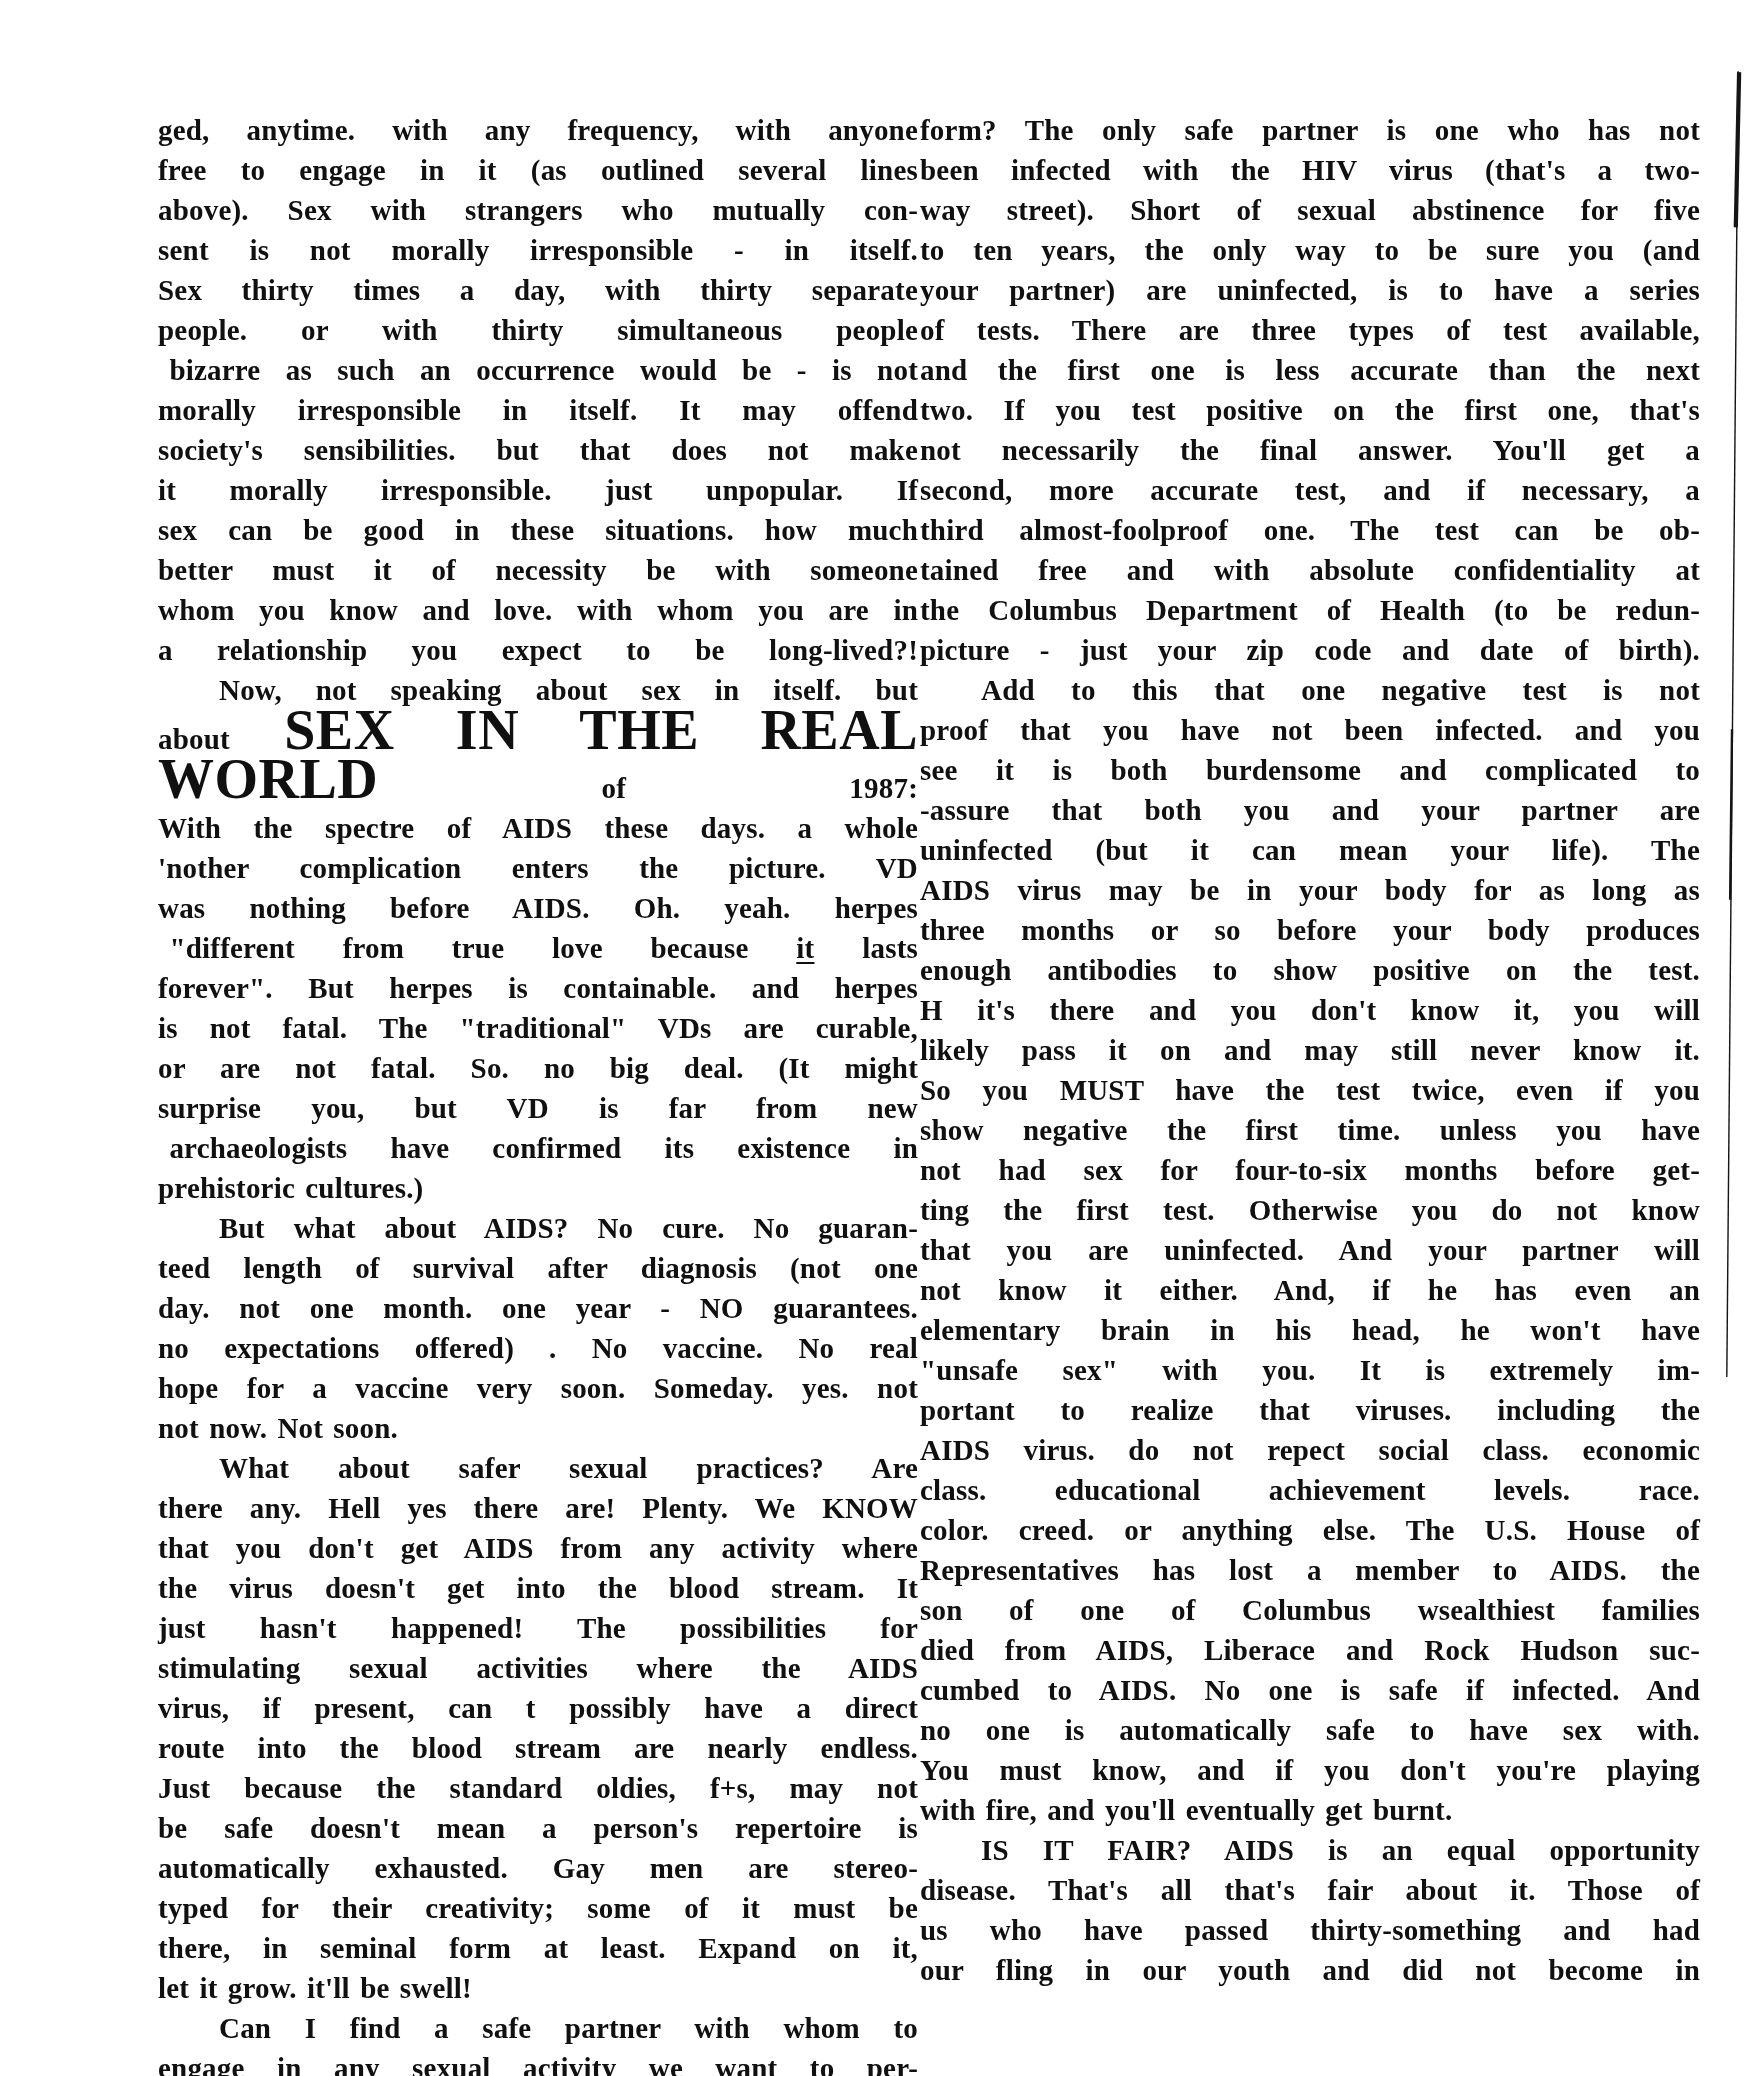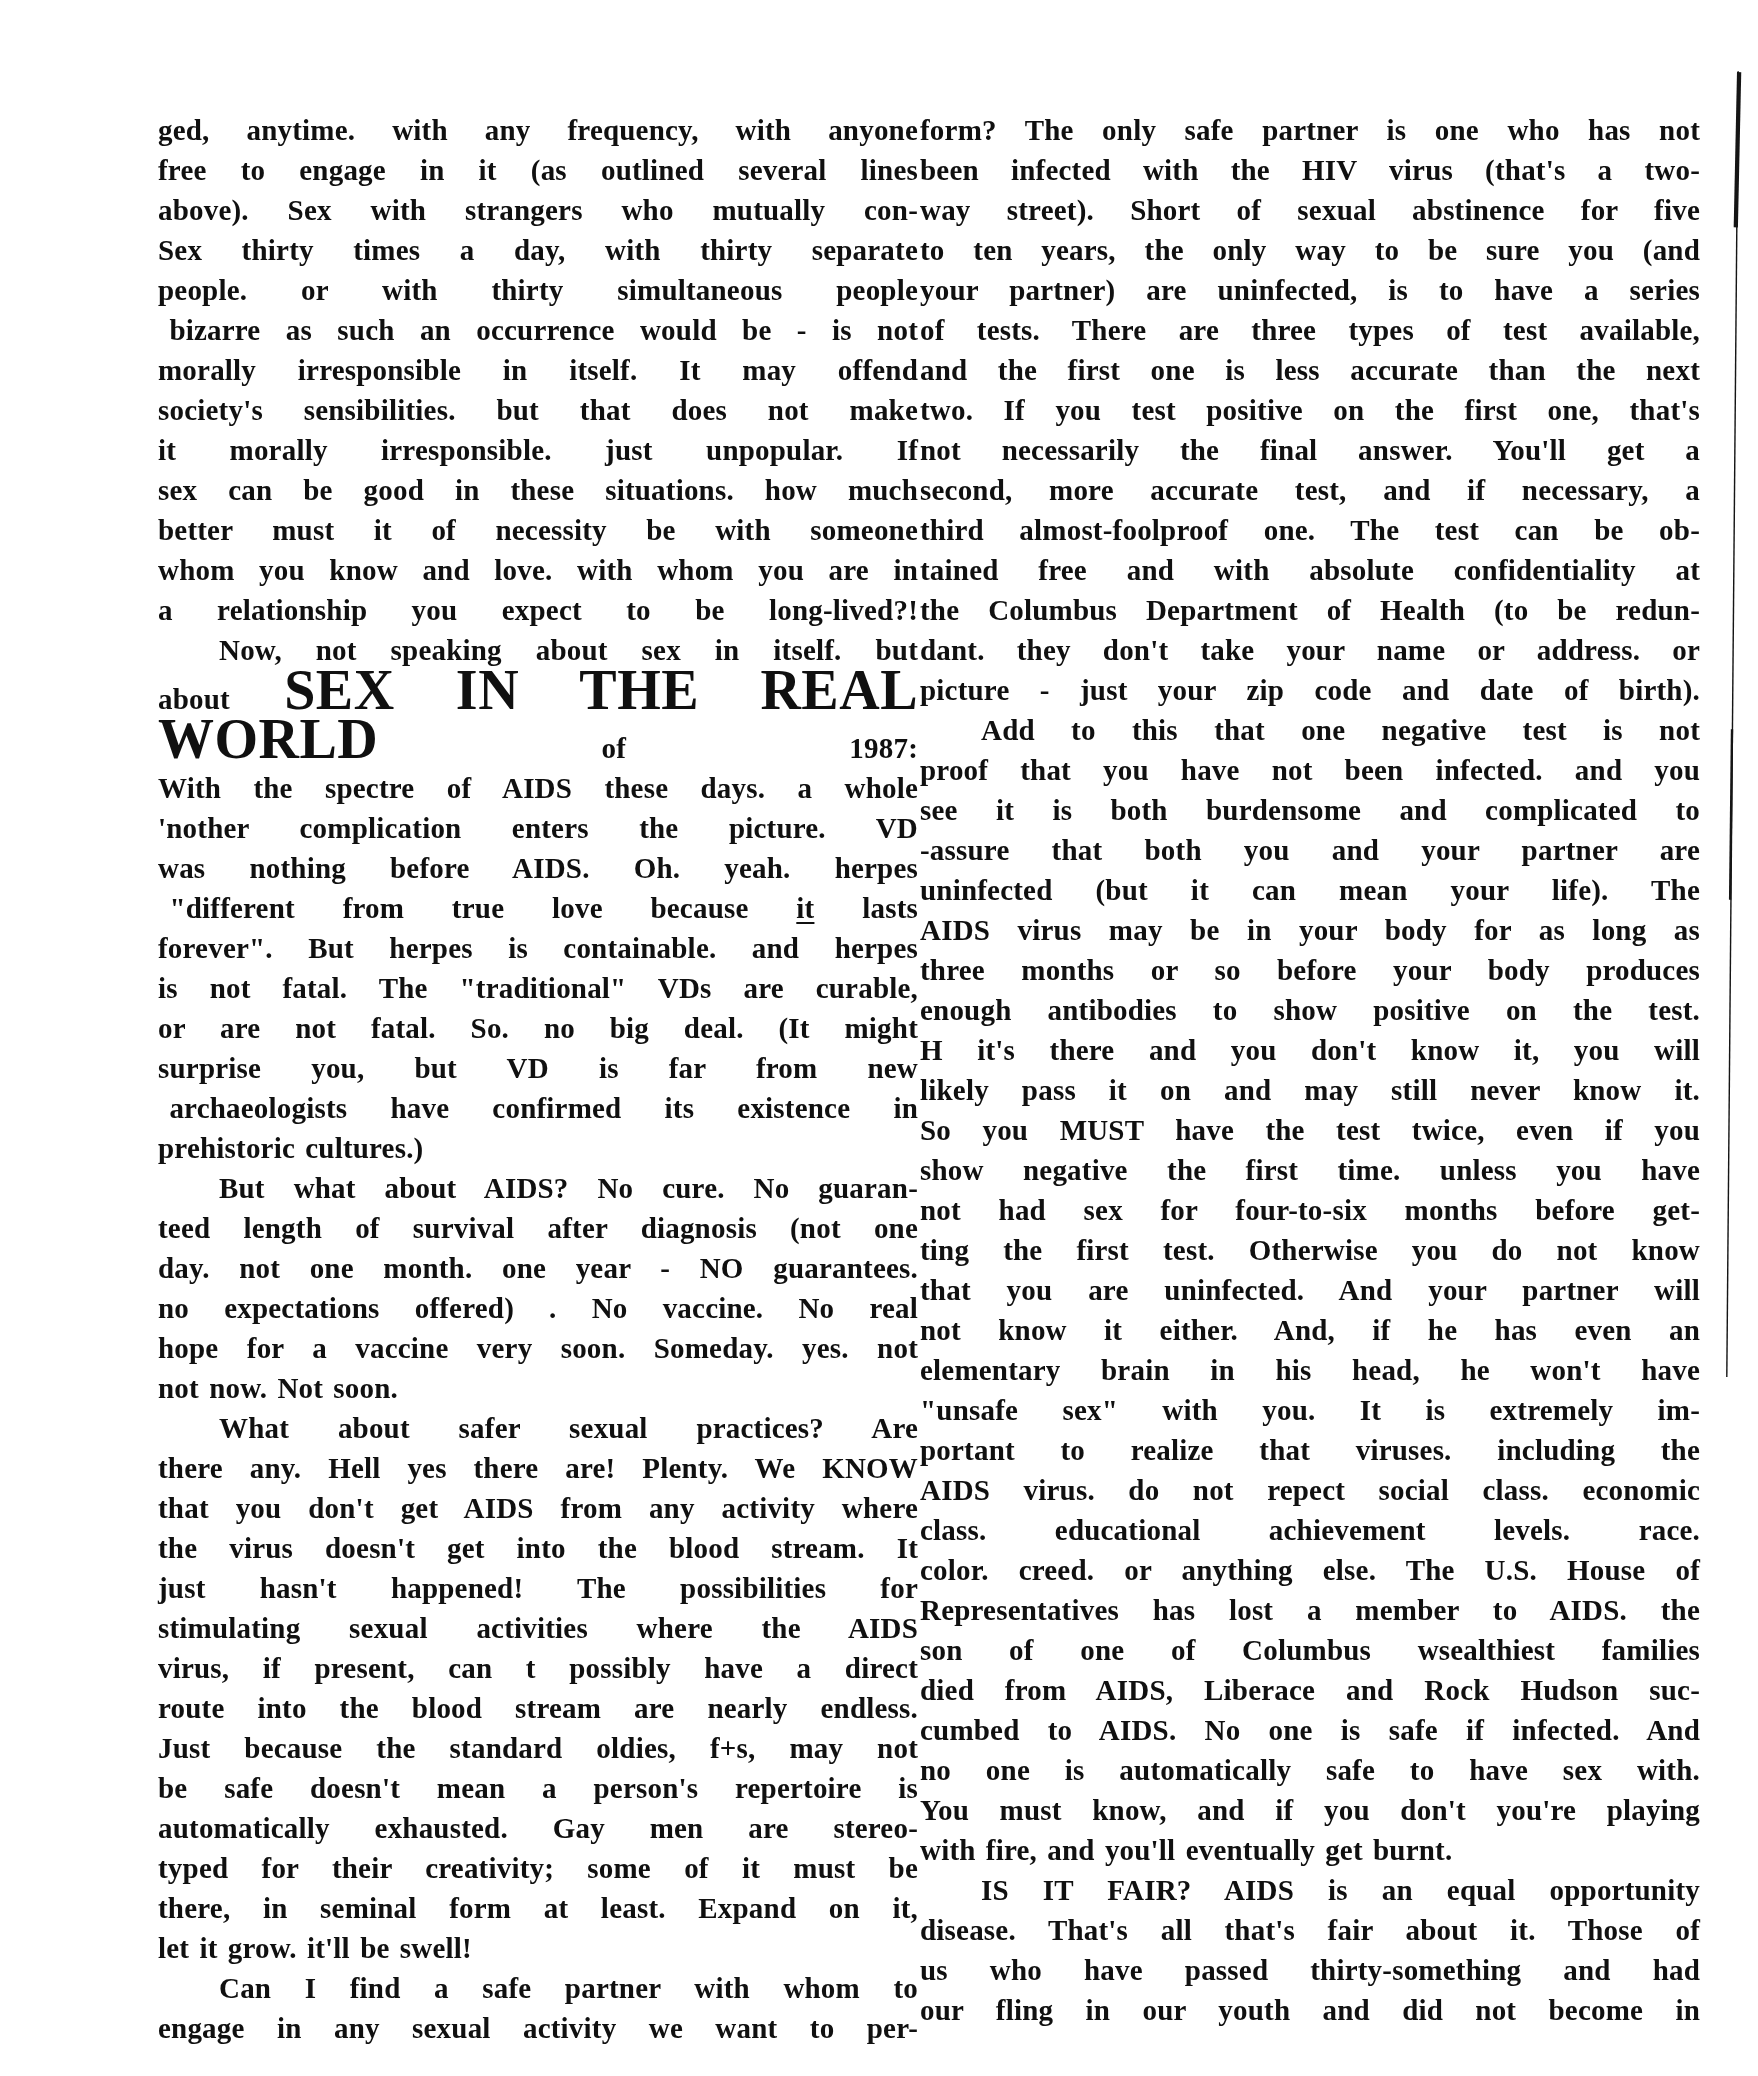--- a/index.html
+++ b/index.html
@@ -43,20 +43,21 @@
   .artifact-svg{position:absolute;left:0;top:0;pointer-events:none;}
 </style>
 </head>
 <body>
 
 <div class="page">
   <div class="col col-left">
       <div class="line">ged, anytime. with any frequency, with anyone</div>
       <div class="line">free to engage in it (as outlined several lines</div>
       <div class="line">above). Sex with strangers who mutually con-</div>
+      <div class="line">sent is not morally irresponsible - in itself.</div>
       <div class="line">Sex thirty times a day, with thirty separate</div>
       <div class="line">people. or with thirty simultaneous people</div>
       <div class="line hang">bizarre as such an occurrence would be - is not</div>
       <div class="line">morally irresponsible in itself.  It may offend</div>
       <div class="line">society's sensibilities. but that does not make</div>
       <div class="line">it morally irresponsible. just unpopular.    If</div>
       <div class="line">sex can be good in these situations. how much</div>
       <div class="line">better must it of necessity be with someone</div>
       <div class="line">whom you know and love. with whom you are in</div>
       <div class="line">a relationship you expect to be long-lived?!</div>
@@ -102,21 +103,20 @@
       <div class="line">to ten years, the only way to be sure you (and</div>
       <div class="line">your partner) are uninfected, is to have a series</div>
       <div class="line">of tests.  There are three types of test available,</div>
       <div class="line">and the first one is less accurate than the next</div>
       <div class="line">two.   If you test positive on the first one, that's</div>
       <div class="line">not necessarily the final answer.    You'll get a</div>
       <div class="line">second, more accurate test, and if necessary, a</div>
       <div class="line">third almost-foolproof one.  The test can be ob-</div>
       <div class="line">tained free and with absolute confidentiality at</div>
       <div class="line">the Columbus Department of Health (to be redun-</div>
-      <div class="line">dant. they don't take your name or address. or</div>
       <div class="line">picture - just your zip code and date of birth).</div>
       <div class="line ind">Add to this that one negative test is not</div>
       <div class="line">proof that you have not been infected. and you</div>
       <div class="line">see it is both burdensome and complicated to</div>
       <div class="line">-assure that both you and your partner are</div>
       <div class="line">uninfected (but it can mean your life). The</div>
       <div class="line">AIDS virus may be in your body for as long as</div>
       <div class="line">three months or so before your body produces</div>
       <div class="line">enough antibodies to show positive on the test.</div>
       <div class="line">H it's there and you don't know it, you will</div>

